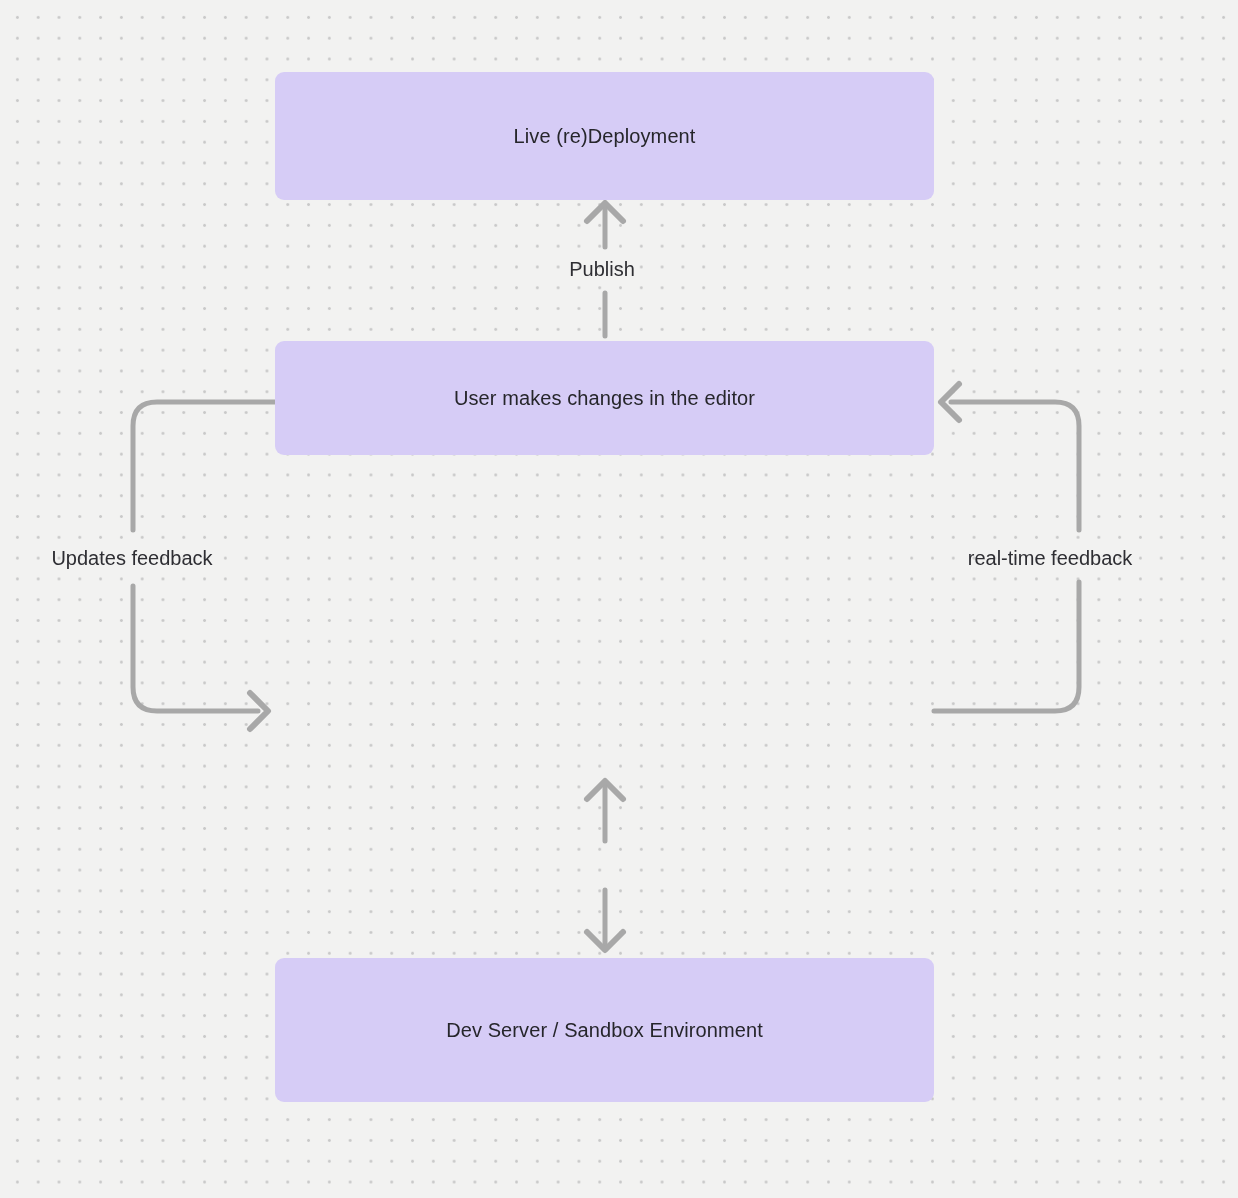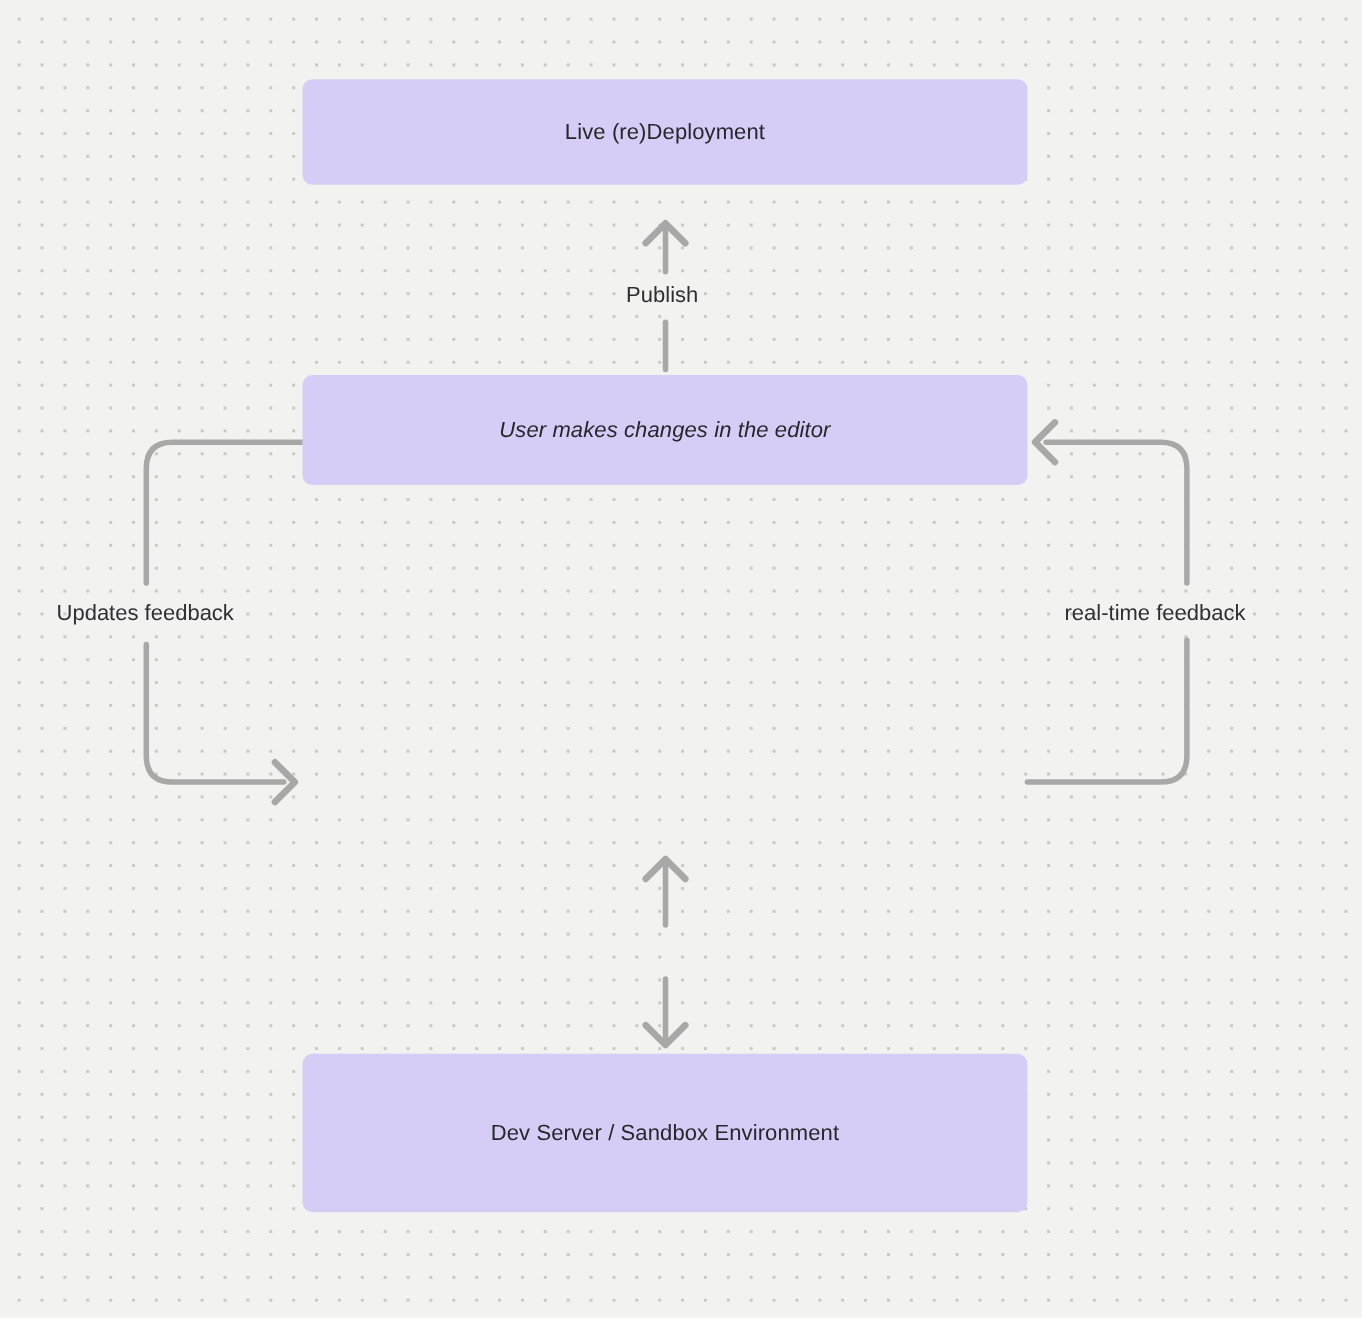--- a/index.html
+++ b/index.html
@@ -64,25 +64,25 @@
     </g>
 
     <g>
       <path class="head" d="M 587 799 L 605 781 L 623 799"></path>
       <path d="M 605 787 L 605 841"></path>
       <path d="M 605 890 L 605 944"></path>
       <path class="head" d="M 587 932 L 605 950 L 623 932"></path>
     </g>
   </svg>
 
-  <div class="node" style="top:72px;height:96px;">
+  <div class="node" style="top:72px;height:128px;">
     <span class="node-label">Live (re)Deployment</span>
   </div>
 
-  <div class="node" style="top:341px;height:100px;font-style:italic;">
+  <div class="node" style="top:341px;height:114px;">
     <span class="node-label">User makes changes in the editor</span>
   </div>
 
 
   <div class="node" style="top:958px;height:144px;">
     <span class="node-label">Dev Server / Sandbox Environment</span>
   </div>
 
   <div class="edge-label" style="left:602px;top:269px;">Publish</div>
   <div class="edge-label" style="left:132px;top:558px;">Updates feedback</div>

